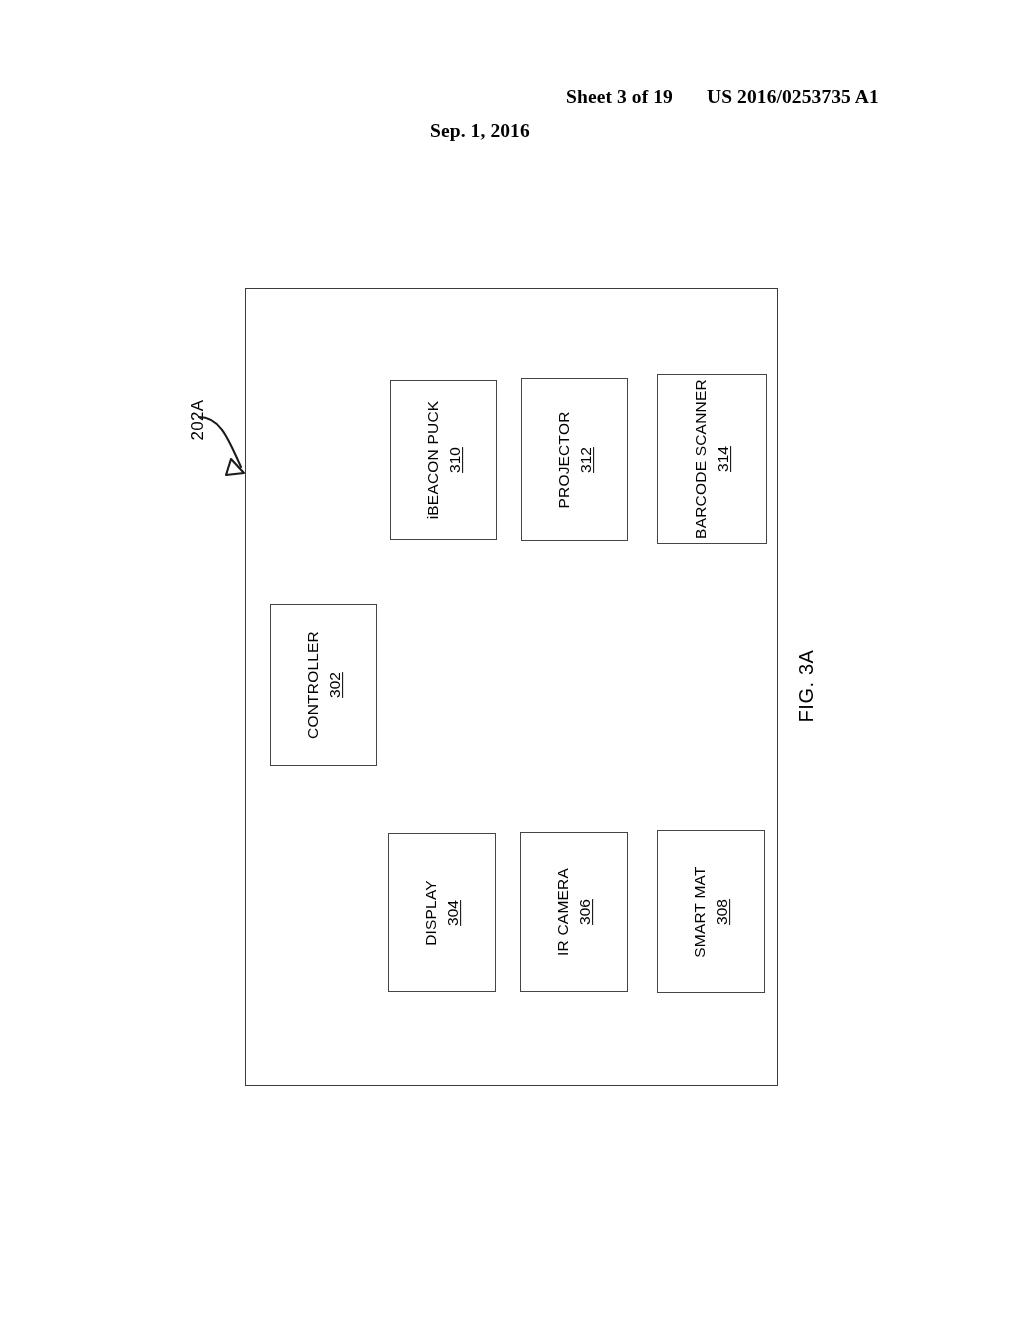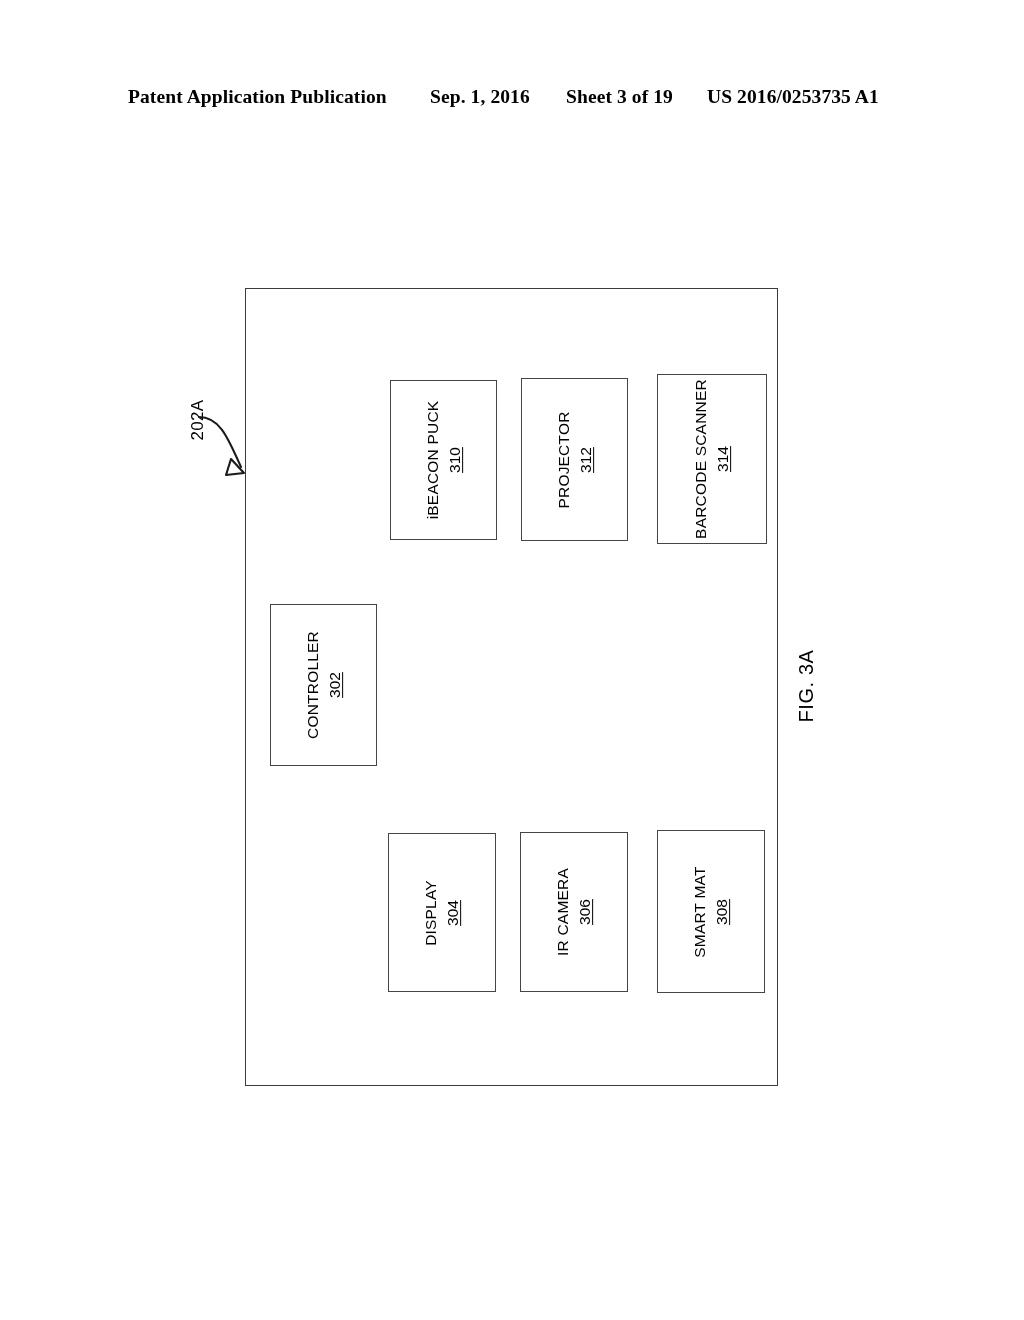--- a/index.html
+++ b/index.html
@@ -26,21 +26,21 @@
     height: 32px;
     display: flex;
     align-items: baseline;
     font-family: "Liberation Serif", serif;
     font-weight: bold;
     font-size: 19.5px;
     letter-spacing: 0.1px;
     white-space: nowrap;
   }
   .hdr-pub    { position: absolute; left: 128px; }
-  .hdr-date   { position: absolute; left: 430px; }
+  .hdr-date   { position: absolute; left: 430px; margin-top: 34px; }
   .hdr-sheet  { position: absolute; left: 566px; }
   .hdr-number { position: absolute; left: 707px; }
 
   
   .figure-area {
     position: absolute;
     left: 0;
     top: 0;
     width: 1024px;
     height: 1320px;
@@ -149,21 +149,20 @@
     transform-origin: center center;
     white-space: nowrap;
     font-size: 20px;
     letter-spacing: 0.6px;
   }
 </style>
 </head>
 <body>
 
 <div class="page-header">
-  <span class="hdr-pub">Patent Application Publication</span>
   <span class="hdr-date">Sep. 1, 2016</span>
   <span class="hdr-sheet">Sheet 3 of 19</span>
   <span class="hdr-number">US 2016/0253735 A1</span>
 </div>
 
 <div class="figure-area">
 
   <div class="ref-202a">
     <span class="ref-202a-text">202A</span>
   </div>

